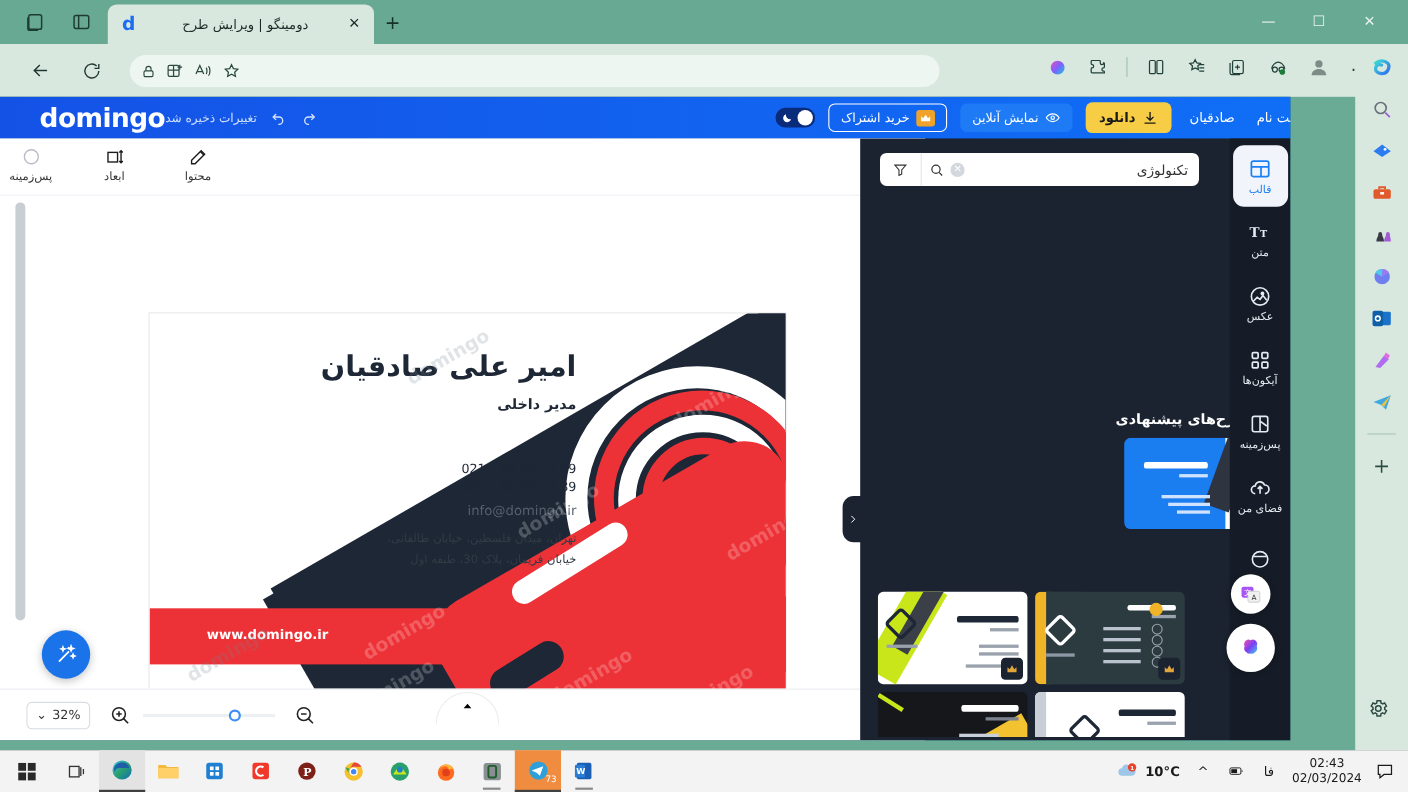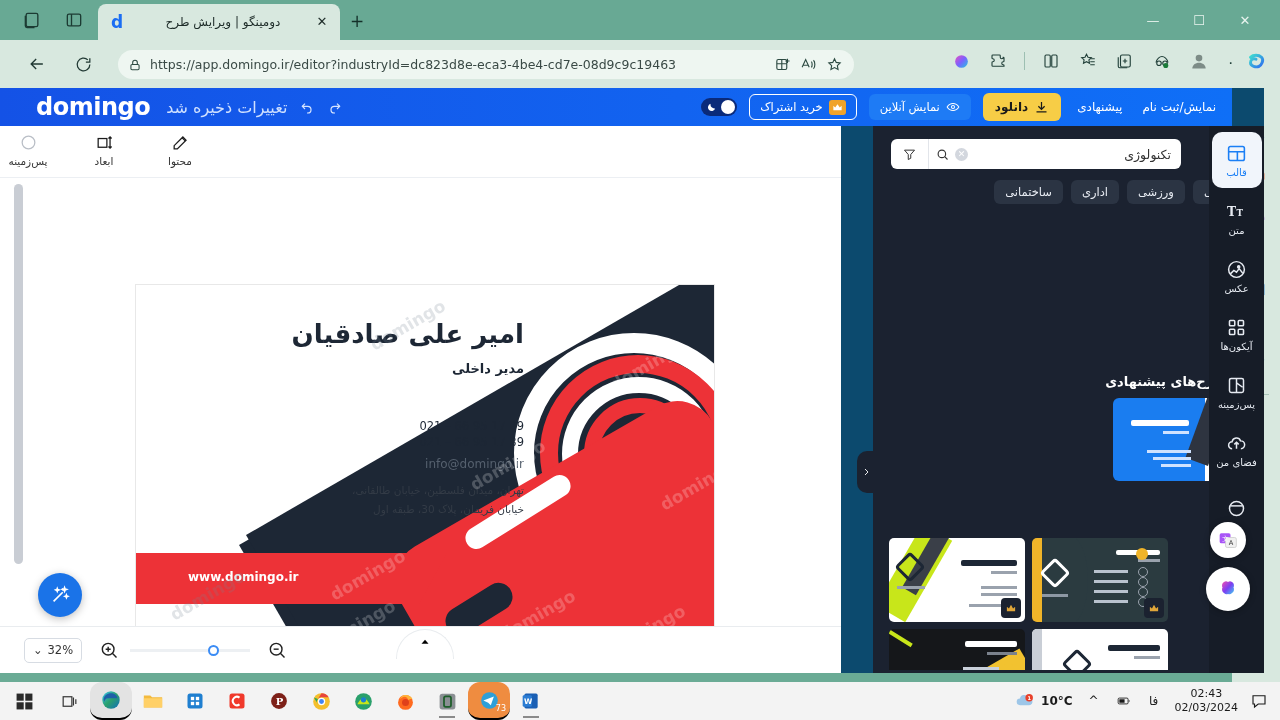--- a/index.html
+++ b/index.html
@@ -73,31 +73,31 @@
   .edge-side {
     position: absolute; right: 0; top: 40px; width: 48px; height: 642px;
     background: #d8e8df; display: flex; flex-direction: column; align-items: center; padding-top: 8px; gap: 12px;
   }
   .es-ic { width: 26px; height: 26px; display: flex; align-items: center; justify-content: center; cursor: pointer; }
   .es-sep { width: 26px; height: 1px; background: #a9c5b9; margin: 4px 0; }
   .es-gear { position: absolute; bottom: 22px; left: 11px; width: 26px; height: 26px; cursor:pointer; color:#2b4a42;}
 
   
   .page {
-    position: absolute; left: 0; top: 88px; width: 1264px; height: 585px;
+    position: absolute; left: 0; top: 88px; width: 1173px; height: 585px;
     background: #0c4a6e; overflow: hidden;
   }
   .app-header {
     position: absolute; left: 0; top: 0; width: 1232px; height: 38px;
     background: linear-gradient(90deg,#1452e6 0%,#1263f0 55%,#0f6ff7 100%);
     display: flex; align-items: center;
   }
   .logo { margin-left: 36px; font-size: 24px; font-weight: bold; color: #fff; letter-spacing: -0.5px;
           font-family: "DejaVu Sans", sans-serif; }
-  .saved-txt { margin-left: 16px; font-size: 16px; color: #cfe0ff; direction: rtl; }
+  .saved-txt { margin-left: 0; font-size: 11px; color: #cfe0ff; direction: rtl; }
   .hdr-undo { margin-left: 12px; display: flex; gap: 12px; color: #d6e4ff; }
   .hdr-right { margin-left: auto; margin-right: 12px; display: flex; align-items: center; gap: 12px; }
   .toggle {
     width: 36px; height: 18px; border-radius: 9px; background: #0a2a7a;
     position: relative; cursor: pointer;
   }
   .toggle .knob { position: absolute; right: 2px; top: 2px; width: 14px; height: 14px; border-radius: 50%; background: #fff; }
   .toggle .moon { position: absolute; left: 5px; top: 3.5px; width: 11px; height: 11px; color: #fff; }
   .btn-sub {
     height: 26px; border: 1px solid #ffffff; border-radius: 6px; color: #fff;
@@ -273,21 +273,21 @@
     position: absolute; left: 0; bottom: 0; width: 1280px; height: 38px; background: #f3f3f3;
     display: flex; align-items: center;
   }
   .tb-start { width: 48px; display: flex; align-items: center; justify-content: center; cursor: pointer; }
   .tb-search {
     width: 260px; height: 30px; background: #fff; border: 1px solid #d9d9d9; display: flex; align-items: center;
     gap: 8px; padding-left: 10px; position: relative; overflow: hidden; cursor: text;
   }
   .tb-search span { font-size: 12px; color: #3a3a3a; }
   .tb-icon { width: 42px; height: 38px; display: flex; align-items: center; justify-content: center; cursor: pointer; position: relative; }
-  .tb-icon.active { background: #e3e3e3; border-bottom: 2px solid #000000; border-radius: 12px; }
+  .tb-icon.active { background: #e3e3e3; border-bottom: 2px solid #404040; }
   .tb-icon.running:after { content:""; position:absolute; bottom:2px; left: 13px; width: 16px; height: 2px; background: #8a8a8a; }
   .tray { margin-left: auto; display: flex; align-items: center; gap: 12px; padding-right: 12px; }
   .tray-weather { display: flex; align-items: center; gap: 6px; font-size: 12px; color: #1a1a1a; cursor: pointer; font-weight: bold; }
   .tray-ic { width: 18px; height: 18px; display: flex; align-items: center; justify-content: center; color: #1a1a1a; cursor: pointer; font-size: 12px; }
   .clock { text-align: center; font-size: 11px; color: #1a1a1a; line-height: 14px; cursor: pointer; }
   .notif { width: 18px; height: 18px; cursor: pointer; }
   svg { display: block; }
 </style>
 </head>
 <body>
@@ -334,21 +334,20 @@
         </svg>
     </div>
 
     <div class="urlbar">
       <span class="url-lock">
         <svg viewBox="0 0 24 24" width="14" height="14" fill="none" stroke="currentColor" stroke-width="1.8">
             <rect x="5" y="11" width="14" height="9" rx="2"></rect>
             <path d="M8 11V8a4 4 0 0 1 8 0v3"></path>
           </svg>
       </span>
-      <span class="url-text">https://app.domingo.ir/editor?industryId=dc823d8e-eca3-4be4-cd7e-08d9c9c19463</span>
       <span class="url-ic">
         <svg viewBox="0 0 24 24" width="17" height="17" fill="none" stroke="currentColor" stroke-width="1.6">
             <rect x="4" y="5" width="14" height="14" rx="2"></rect>
             <path d="M4 11h14M11 5v14"></path>
             <path d="M19 4v6M16 7h6"></path>
           </svg>
       </span>
       <span class="url-ic">
         <svg viewBox="0 0 24 24" width="17" height="17" fill="none" stroke="currentColor" stroke-width="1.6">
             <path d="M3 16l5-11 5 11M5 13h6"></path>
@@ -543,21 +542,21 @@
         </div>
         <div class="btn-download">
           <span>
             <svg viewBox="0 0 24 24" width="15" height="15" fill="none" stroke="currentColor" stroke-width="2">
                 <path d="M12 3v11M7 10l5 5 5-5"></path>
                 <path d="M4 19h16"></path>
               </svg>
           </span>
           <span>دانلود</span>
         </div>
-        <div class="hdr-link">پیشنهادی</div>
+        <div class="hdr-link">صادقیان</div>
         <div class="hdr-link">نمایش/ثبت نام</div>
       </div>
     </div>
 
     <div class="canvas-area">
 
       <div class="tools-row">
         <div class="tool">
           <span class="tool-ic">
             <svg viewBox="0 0 24 24" width="19" height="19" fill="none" stroke="currentColor" stroke-width="1.6">
@@ -683,26 +682,20 @@
         <span class="s-mag">
           <svg viewBox="0 0 24 24" width="15" height="15" fill="none" stroke="currentColor" stroke-width="1.8">
               <circle cx="11" cy="11" r="6"></circle>
               <path d="M15.5 15.5L20 20"></path>
             </svg>
         </span>
         <span class="s-clear">✕</span>
         <input class="s-input" value="تکنولوژی" style="">
       </div>
 
-      <div class="cats">
-        <div class="cat">ساختمانی</div>
-        <div class="cat">اداری</div>
-        <div class="cat">ورزشی</div>
-        <div class="cat">پزشکی</div>
-      </div>
 
       <div class="sugg-title">
         <span>
           <svg viewBox="0 0 24 24" width="15" height="14" fill="#fff">
               <path d="M3 8l4.5 4L12 4l4.5 8L21 8v10H3z"></path>
             </svg>
         </span>
         <span>طرح‌های پیشنهادی</span>
       </div>
 

